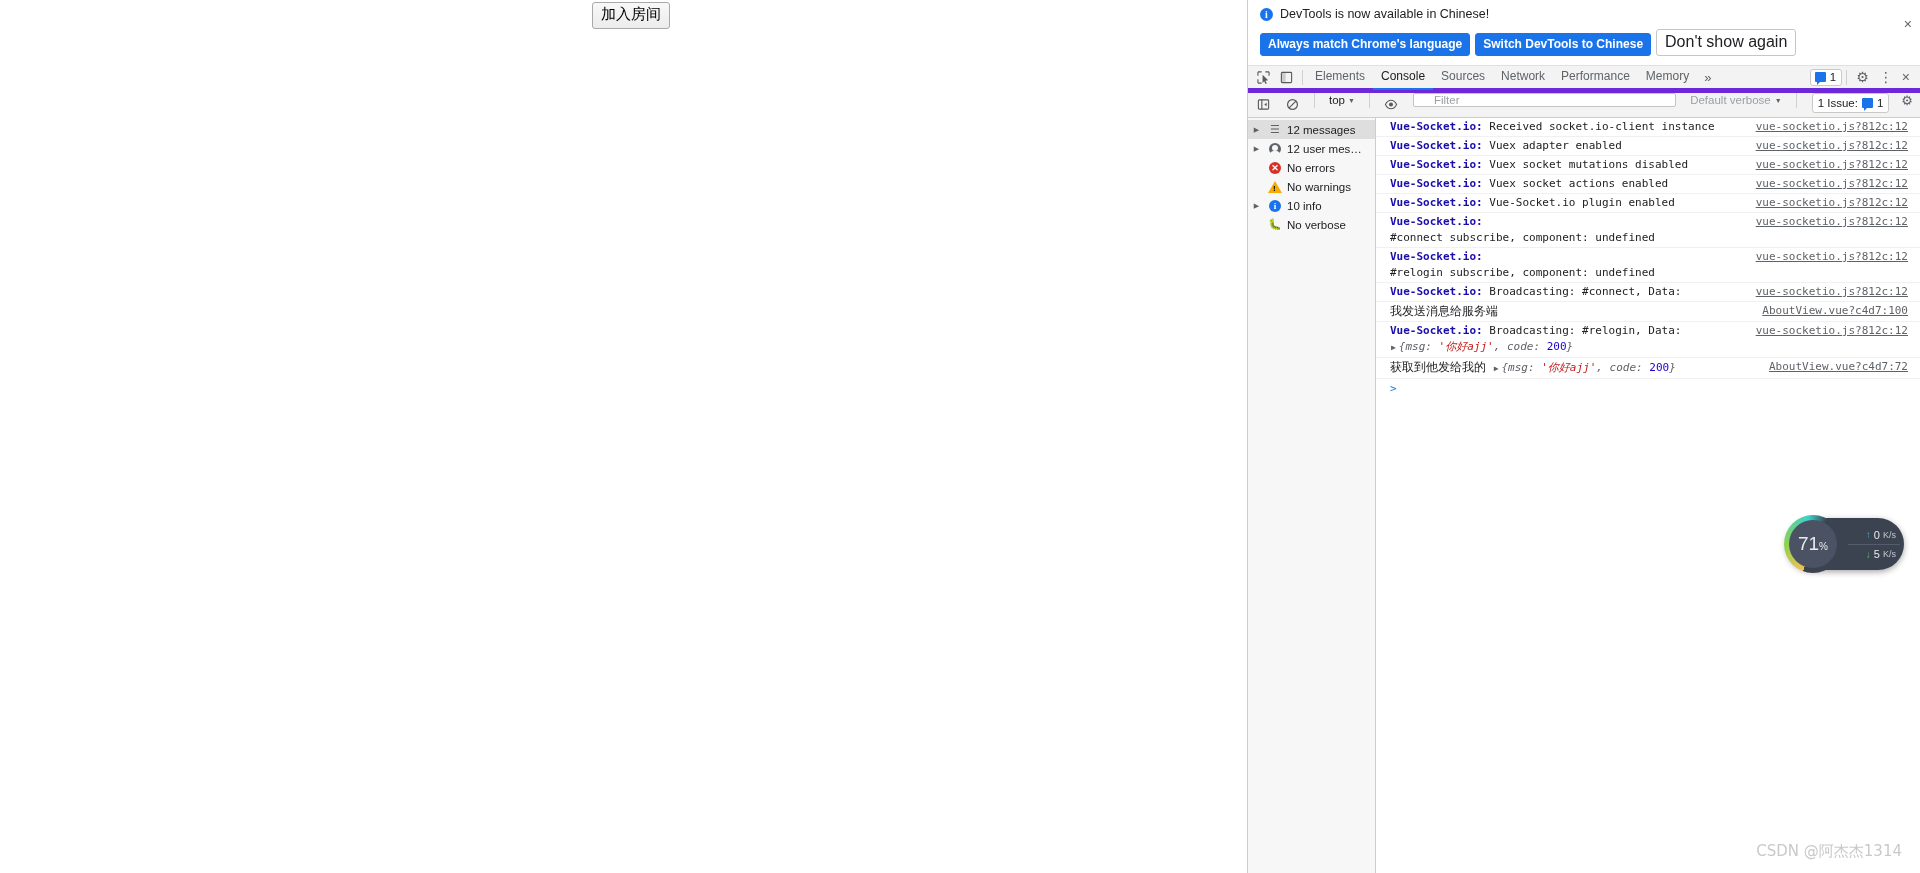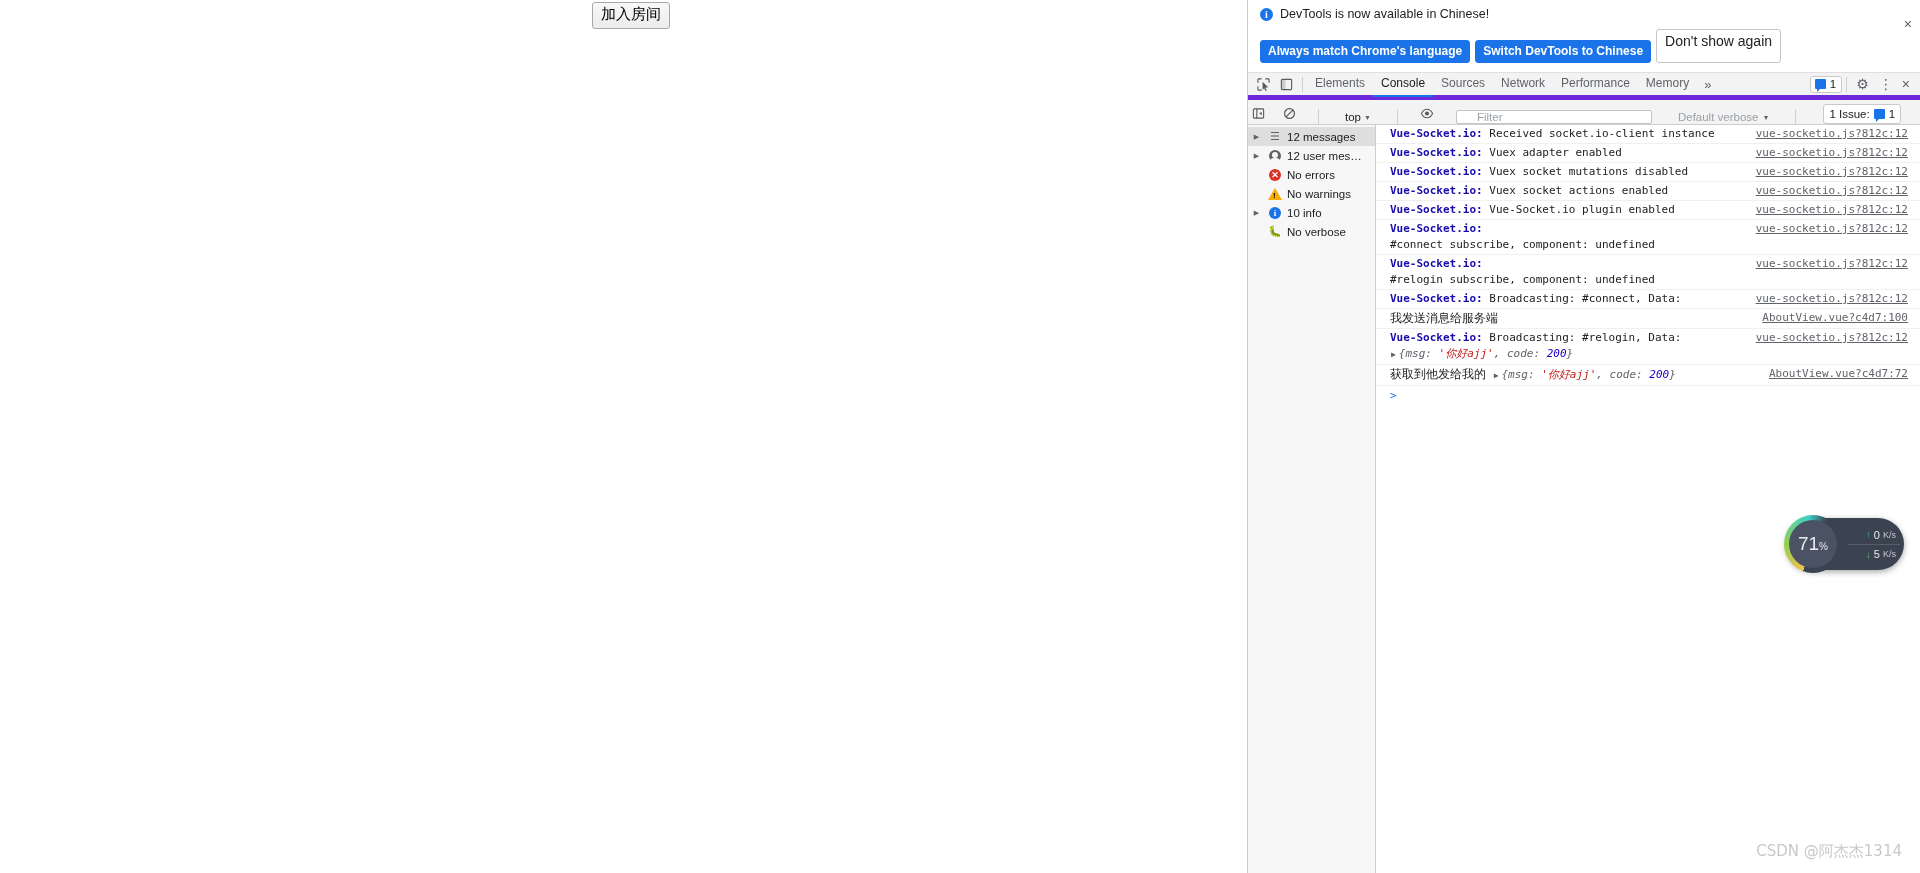--- a/index.html
+++ b/index.html
@@ -66,22 +66,22 @@
     background: #1a73e8; color: #fff;
     border: 1px solid #1a73e8; border-radius: 3px;
     font-size: 12px; font-weight: bold;
     padding: 3px 7px 4px 7px;
     font-family: "Liberation Sans", sans-serif;
     cursor: pointer; white-space: nowrap;
   }
   .btn-plain {
     background: #fff; color: #202124;
     border: 1px solid #c6c6c6; border-radius: 3px;
-    font-size: 14px;
-    padding: 3px 8px 13px 8px;
+    font-size: 16px;
+    padding: 3px 8px 4px 8px;
     font-family: "Liberation Sans", sans-serif;
     cursor: pointer; white-space: nowrap;
   }
   #banner-close {
     position: absolute; right: 8px; top: 17px;
     font-size: 14px; color: #5f6368; cursor: pointer;
     line-height: 1; user-select: none;
   }
 
   
@@ -118,25 +118,25 @@
   .sq-icon::after {
     content:''; position:absolute; left:2px; bottom:-3px;
     border-left: 3px solid #1a73e8; border-bottom: 3px solid transparent;
   }
   .gear { font-size: 14px; color: #5f6368; cursor: pointer; padding: 0 5px; }
   .kebab { font-size: 14px; color: #5f6368; cursor: pointer; padding: 0 5px; letter-spacing: 0; }
   .xclose { font-size: 14px; color: #5f6368; cursor: pointer; padding: 0 6px 0 4px; }
 
   
   #filterbar {
-    display: flex; align-items: flex-end;
+    display: flex; align-items: flex-start;
     height: 25px; flex: 0 0 auto;
     background: #f3f3f3;
     border-bottom: 1px solid #cdcdcd;
-    padding: 0 3px 0 4px; gap: 18px;
+    padding: 0 3px 0 4px; gap: 6px;
   }
   #ctx-select {
     display: inline-flex; align-items: center; gap: 3px;
     font-size: 11.5px; color: #202124;
     padding: 1px 4px; cursor: pointer; white-space: nowrap;
   }
   .caret { font-size: 7px; color: #5f6368; }
   #filter-input {
     flex: 1 1 auto; height: 14px; margin: 0 4px;
     background: #fff; border: 1px solid #c4c4c4; border-radius: 2px;
@@ -236,21 +236,21 @@
     flex: 0 0 auto; color: #5f6368; text-decoration: underline;
     line-height: 16px; padding-right: 4px; cursor: pointer;
     font-family: "DejaVu Sans Mono", "Liberation Mono", monospace;
     font-size: 11px; white-space: nowrap; align-self: flex-start;
   }
   .vs-tag { color: #1a0dab; font-weight: bold; }
   .cn { font-family: "DejaVu Sans", sans-serif; font-size: 12px; }
   .obj-arrow { color: #5f6368; font-size: 8px; padding: 0 3px 0 1px; }
   .obj-key { color: #5f6368; font-style: italic; }
   .obj-str { color: #c41a16; font-style: italic; }
-  .obj-num { color: #1c00cf; font-style: italic; }
+  .obj-num { color: #1c00cf; }
 
   #console-prompt {
     display: flex; align-items: center;
     padding: 2px 0 2px 14px; height: 18px;
     font-family: "DejaVu Sans Mono", "Liberation Mono", monospace;
     font-size: 11px;
   }
   #console-prompt .chev { color: #1a73e8; font-size: 11px; }
 
   

